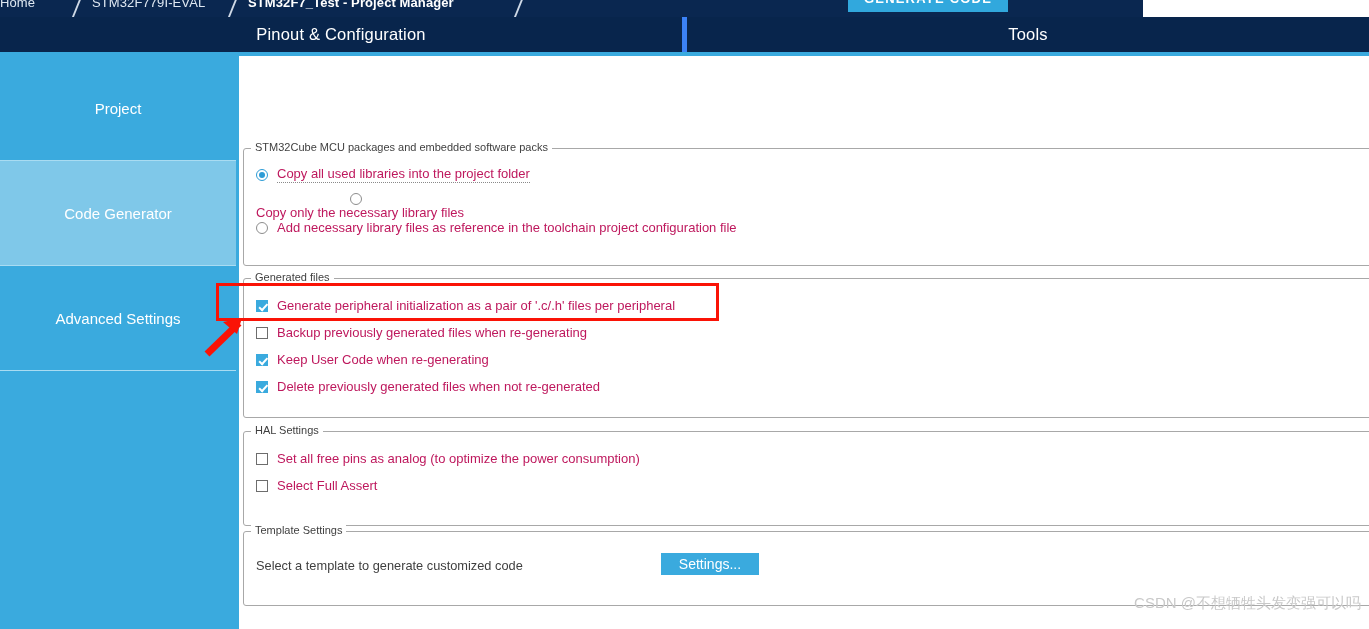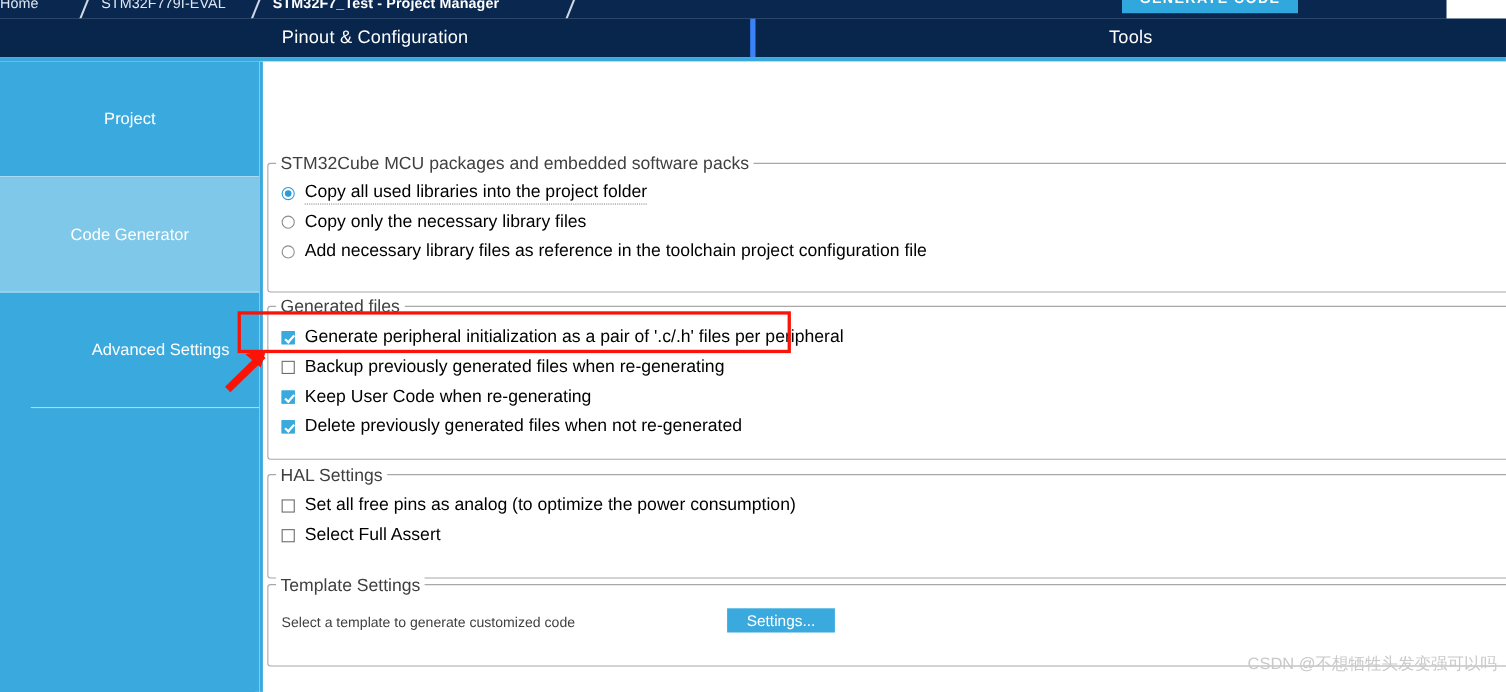--- a/index.html
+++ b/index.html
@@ -12,21 +12,21 @@
     height: 629px;
     overflow: hidden;
     font-family: "Liberation Sans", sans-serif;
     position: relative;
   }
 
   
   #breadcrumb-bar {
     position: absolute;
     left: 0; top: 0;
-    width: 1315px; height: 17px;
+    width: 1143px; height: 17px;
     background: #0A2750;
     overflow: hidden;
   }
   .crumb {
     position: absolute;
     top: -5px;
     color: #dfe8f2;
     font-size: 13px;
     white-space: nowrap;
     letter-spacing: .1px;
@@ -120,21 +120,21 @@
     border: 1px solid #a8a8a8;
     border-radius: 3px;
     box-sizing: border-box;
     background: #ffffff;
   }
   .groupbox-title {
     position: absolute;
     top: -8px; left: 7px;
     background: #ffffff;
     padding: 0 4px;
-    font-size: 16px;
+    font-size: 11px;
     color: #3f3f3f;
     white-space: nowrap;
   }
 
   .option-row {
     position: absolute;
     display: flex;
     align-items: center;
     white-space: nowrap;
   }
@@ -178,22 +178,22 @@
     content: "";
     position: absolute;
     left: 3.5px; top: 1px;
     width: 3px; height: 6.5px;
     border: solid #ffffff;
     border-width: 0 2px 2px 0;
     transform: rotate(42deg);
   }
 
   .option-label {
-    font-size: 16px;
-    color: #000000;
+    font-size: 13px;
+    color: #be185d;
     text-align: center;
   }
   .option-label.focused {
     border-bottom: 1px dotted #8a8a8a;
     padding-bottom: 1px;
   }
 
   .plain-text {
     position: absolute;
     font-size: 12.8px;
@@ -256,36 +256,36 @@
 </div>
 <div id="tab-underline"></div>
 
 <div id="sidebar">
   <div class="sidebar-item" style="top:0px; height:105px;">
     <span>Project</span>
   </div>
   <div class="sidebar-item selected" style="top:105px; height:105px;justify-content:center;">
     <span>Code Generator</span>
   </div>
-  <div class="sidebar-item" style="top:210px; height:105px;margin-left:28px;">
+  <div class="sidebar-item" style="top:210px; height:105px;">
     <span>Advanced Settings</span>
   </div>
 </div>
 
 <div id="content">
 
   <div class="groupbox" style="left:4px; top:92px; width:1160px; height:118px;">
     <div class="groupbox-title">STM32Cube MCU packages and embedded software packs</div>
 
     <div class="option-row" style="left:12px; top:17px;">
       <span class="radio checked"></span>
       <span class="option-label focused">Copy all used libraries into the project folder</span>
     </div>
 
-    <div class="option-row" style="left:12px; top:44px;">
+    <div class="option-row" style="left:12px; top:44px;flex-direction:column;">
       <span class="radio"></span>
       <span class="option-label">Copy only the necessary library files</span>
     </div>
 
     <div class="option-row" style="left:12px; top:71px;">
       <span class="radio"></span>
       <span class="option-label">Add necessary library files as reference in the toolchain project configuration file</span>
     </div>
   </div>
 

